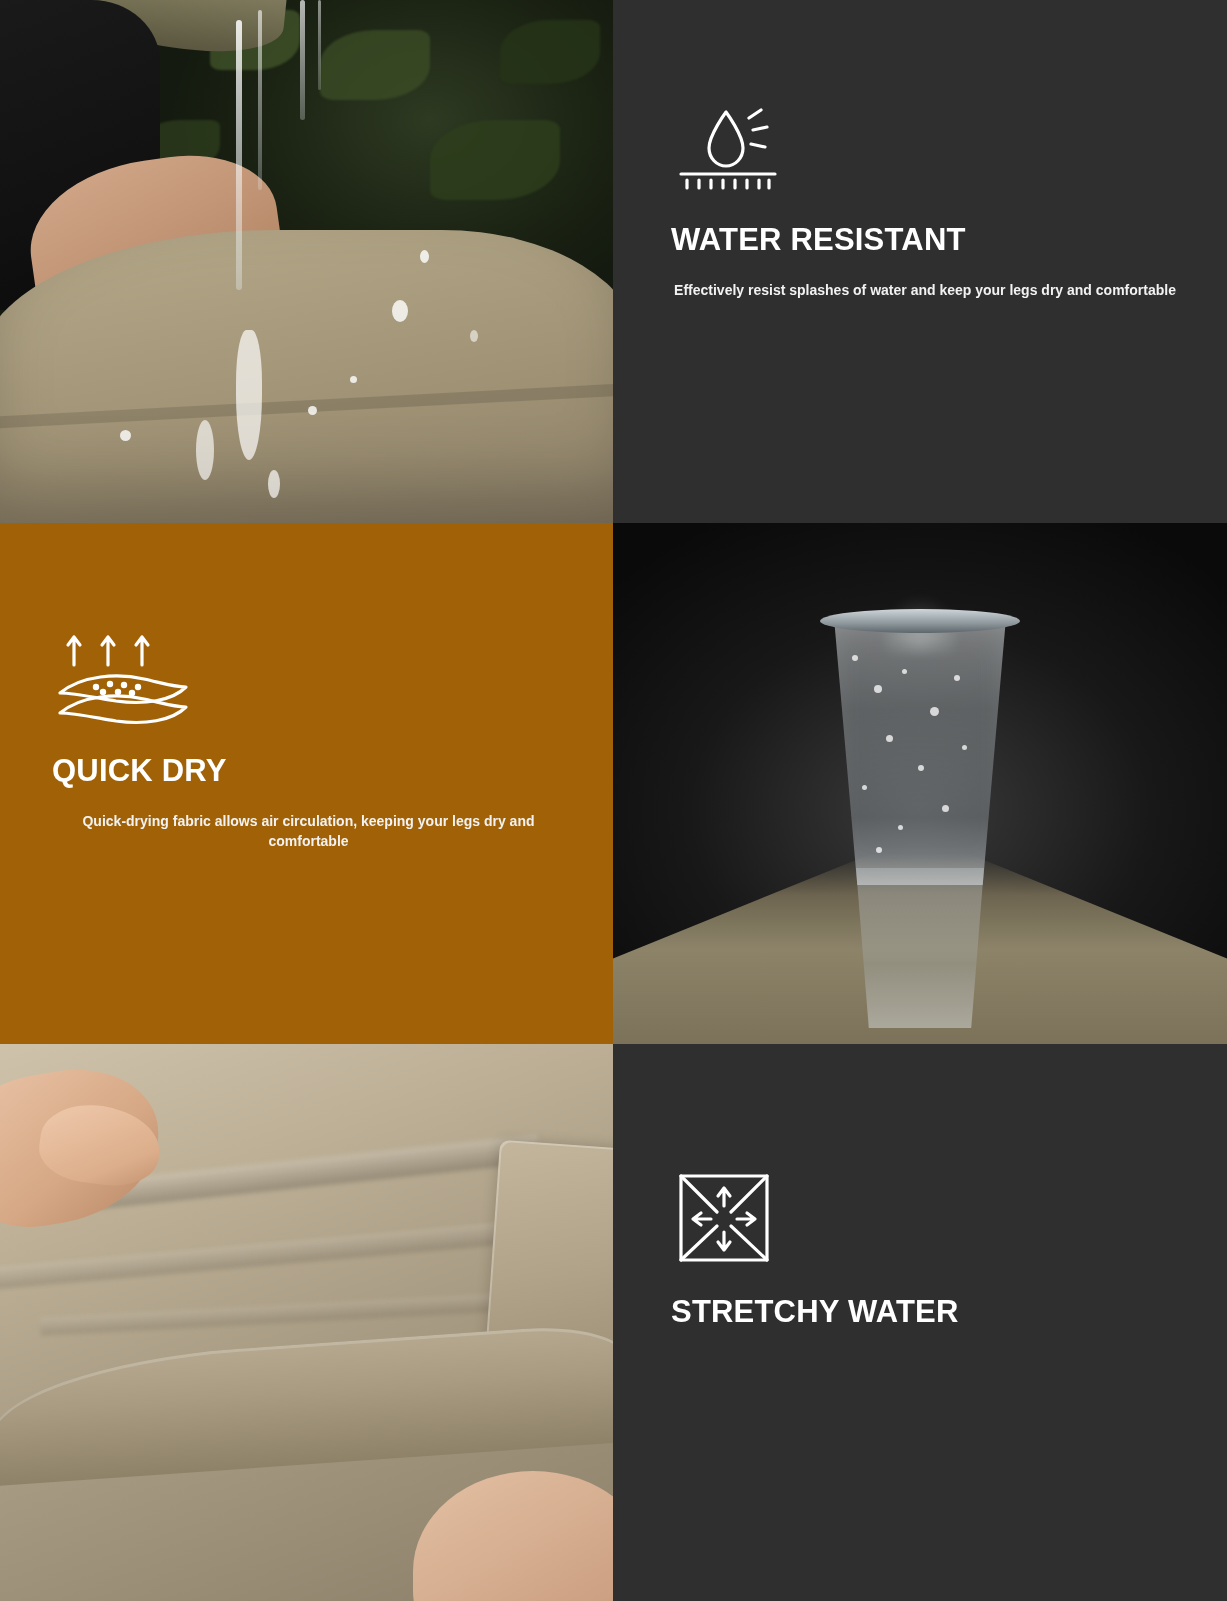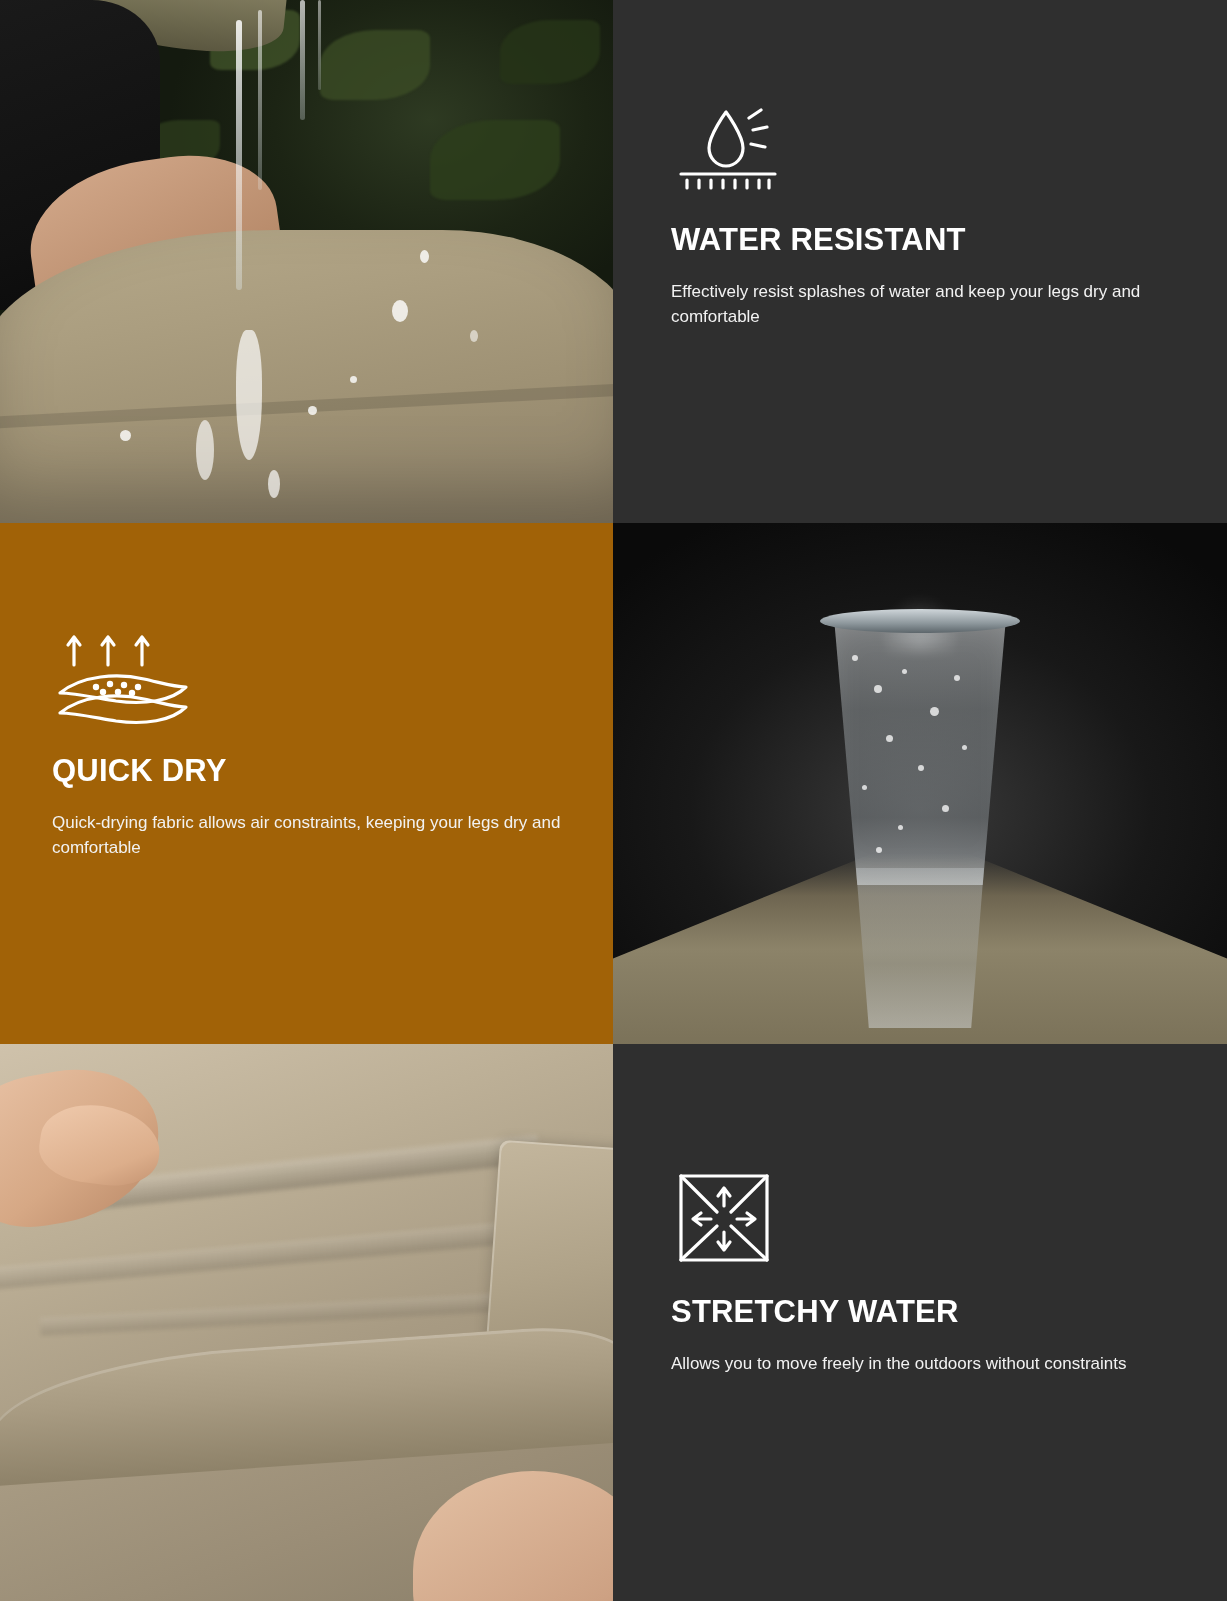--- a/index.html
+++ b/index.html
@@ -43,25 +43,26 @@
     margin-bottom: 22px;
   }
   h2.title {
     font-size: 31px;
     font-weight: bold;
     letter-spacing: 0.2px;
     margin: 0 0 22px 0;
     color: #ffffff;
   }
   p.desc {
-    font-size: 17px;
+    font-size: 14px;
     line-height: 1.45;
     margin: 0;
     color: #f2f2f2;
-    font-weight: 400;
+    font-weight: 700;
+    text-align: center;
   }
 
   
   .photo {
     position: relative;
     width: 100%;
     height: 100%;
     background: #1a1a1a;
   }
 
@@ -291,21 +292,21 @@
           <circle cx="44" cy="56" r="1.6" fill="#ffffff"></circle>
           <circle cx="58" cy="53" r="1.6" fill="#ffffff"></circle>
           <circle cx="72" cy="54" r="1.6" fill="#ffffff"></circle>
           <circle cx="86" cy="56" r="1.6" fill="#ffffff"></circle>
           <circle cx="51" cy="61" r="1.6" fill="#ffffff"></circle>
           <circle cx="66" cy="61" r="1.6" fill="#ffffff"></circle>
           <circle cx="80" cy="62" r="1.6" fill="#ffffff"></circle>
         </svg>
       </span>
       <h2 class="title">QUICK DRY</h2>
-      <p class="desc">Quick-drying fabric allows air constraints, keeping your legs dry and comfortable</p>
+      <p class="desc">Quick-drying fabric allows air circulation, keeping your legs dry and comfortable</p>
     </div>
   </div>
 
   <div class="cell">
     <div class="photo photo-glass">
       <div class="vapor" style="top:10px;"></div>
       <div class="vapor" style="top:40px;width:70px;height:90px;"></div>
       <div class="cloth-v"></div>
       <div class="tumbler-lower"></div>
       <div class="tumbler">
@@ -345,17 +346,16 @@
         <svg width="112" height="106" viewBox="0 0 112 106" fill="none" stroke="#ffffff" stroke-width="3.2" stroke-linecap="round" stroke-linejoin="round">
           <path d="M10 10 L96 10 L96 94 L10 94 Z"></path>
           <path d="M10 10 L46 46 M96 10 L60 46 M10 94 L46 60 M96 94 L60 60"></path>
           <path d="M53 22 L53 40 M47 30 L53 22 L59 30"></path>
           <path d="M53 84 L53 66 M47 76 L53 84 L59 76"></path>
           <path d="M22 53 L40 53 M30 47 L22 53 L30 59"></path>
           <path d="M84 53 L66 53 M76 47 L84 53 L76 59"></path>
         </svg>
       </span>
       <h2 class="title">STRETCHY WATER</h2>
-      <p class="desc">Allows you to move freely in the outdoors without constraints</p>
     </div>
   </div>
 
 </div>
 
 </body></html>

